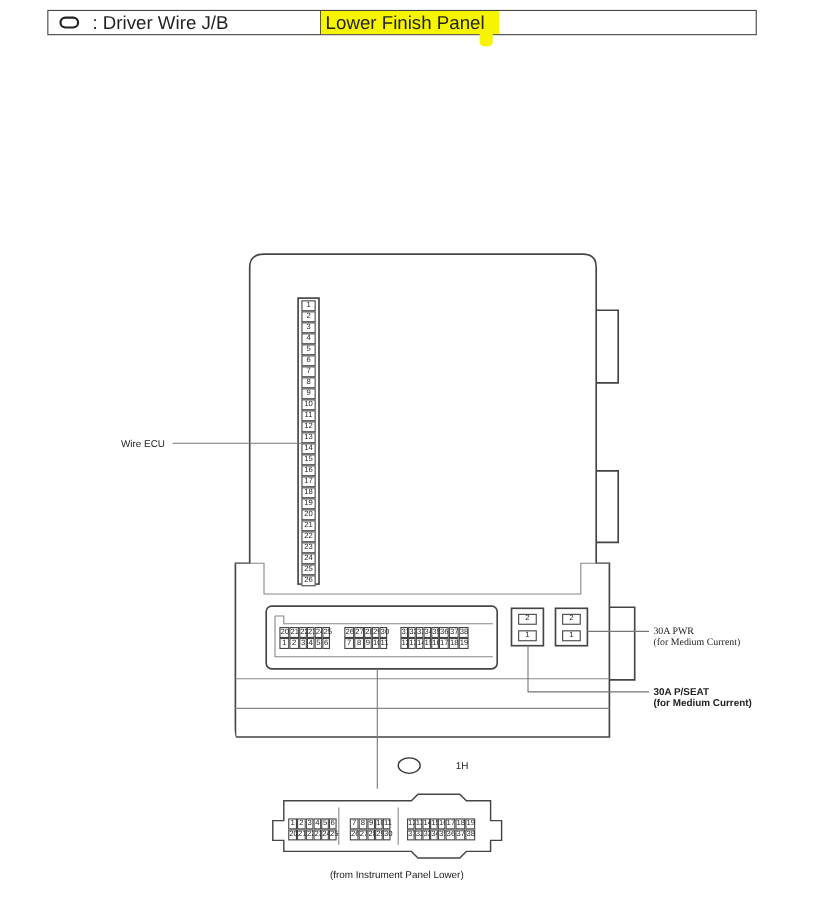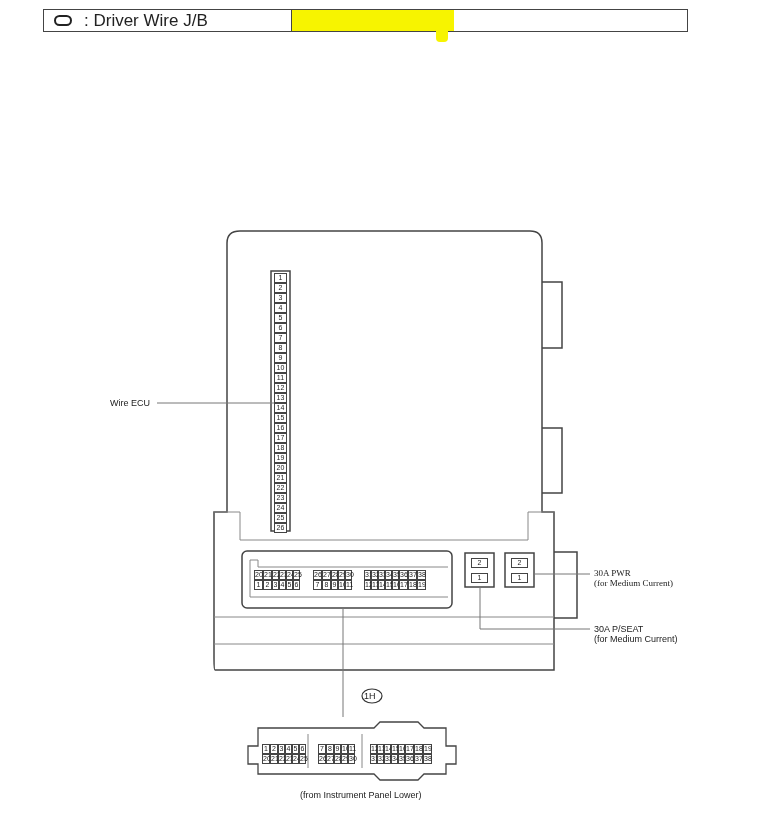--- a/index.html
+++ b/index.html
@@ -17,20 +17,21 @@
 </style>
 </head>
 <body>
 
 <div class="abs header">
   <div class="loc-icon"></div>
   <span class="label">: Driver Wire J/B</span>
   <div class="divider"></div>
   <div class="hl" style="left:248px;top:0;width:162px;height:21px;"></div>
   <div class="hl" style="left:392px;top:20px;width:12px;height:12px;border-radius:0 0 4px 4px;"></div>
+  <span class="value">Lower Finish Panel</span>
 </div>
 
 <svg class="abs" style="left:0;top:0;" width="762" height="828">
 
   <path d="M240,231 L530,231 Q542,231 542,243 L542,512 L554,512 L554,670 L215,670 Q214,670 214,658 L214,512 L227,512 L227,243 Q227,231 240,231 Z" fill="#fff" stroke="#444" stroke-width="1.5"></path>
 
   <path d="M214,512 L240,512 L240,540 L528,540 L528,512 L554,512" fill="none" stroke="#888" stroke-width="1"></path>
 
   <path d="M542,282 L562,282 L562,348 L542,348" fill="none" stroke="#444" stroke-width="1.5"></path>
   <path d="M542,428 L562,428 L562,493 L542,493" fill="none" stroke="#444" stroke-width="1.5"></path>
@@ -138,26 +139,26 @@
 
 <div class="pin" style="left:471px;top:558px;width:17px;height:10px;">2</div>
 <div class="pin" style="left:471px;top:573px;width:17px;height:10px;">1</div>
 <div class="pin" style="left:511px;top:558px;width:17px;height:10px;">2</div>
 <div class="pin" style="left:511px;top:573px;width:17px;height:10px;">1</div>
 
 <div class="abs tiny" style="left:594px;top:568px;font-family:Liberation Serif, serif;">
   <div>30A PWR</div>
   <div>(for Medium Current)</div>
 </div>
-<div class="abs tiny" style="left:594px;top:624px;">
+<div class="abs tiny" style="left:594px;top:624px;font-weight:bold;">
   <div>30A P/SEAT</div>
   <div>(for Medium Current)</div>
 </div>
 
-<span class="abs" style="left:364px;top:690px;font-size:9px;line-height:12px;width:24px;">1H</span>
+<span class="abs" style="left:364px;top:690px;font-size:9px;line-height:12px;width:24px;text-align:center;padding-left:44px;">1H</span>
 
 <div class="abs" style="left:0;top:0;">
   <div class="pin" style="left:262px;top:744px;width:8px;height:10px;">1</div>
   <div class="pin" style="left:270px;top:744px;width:8px;height:10px;">2</div>
   <div class="pin" style="left:278px;top:744px;width:7px;height:10px;">3</div>
   <div class="pin" style="left:285px;top:744px;width:7px;height:10px;">4</div>
   <div class="pin" style="left:292px;top:744px;width:7px;height:10px;">5</div>
   <div class="pin" style="left:299px;top:744px;width:7px;height:10px;">6</div>
   <div class="pin" style="left:262px;top:754px;width:8px;height:10px;">20</div>
   <div class="pin" style="left:270px;top:754px;width:8px;height:10px;">21</div>

